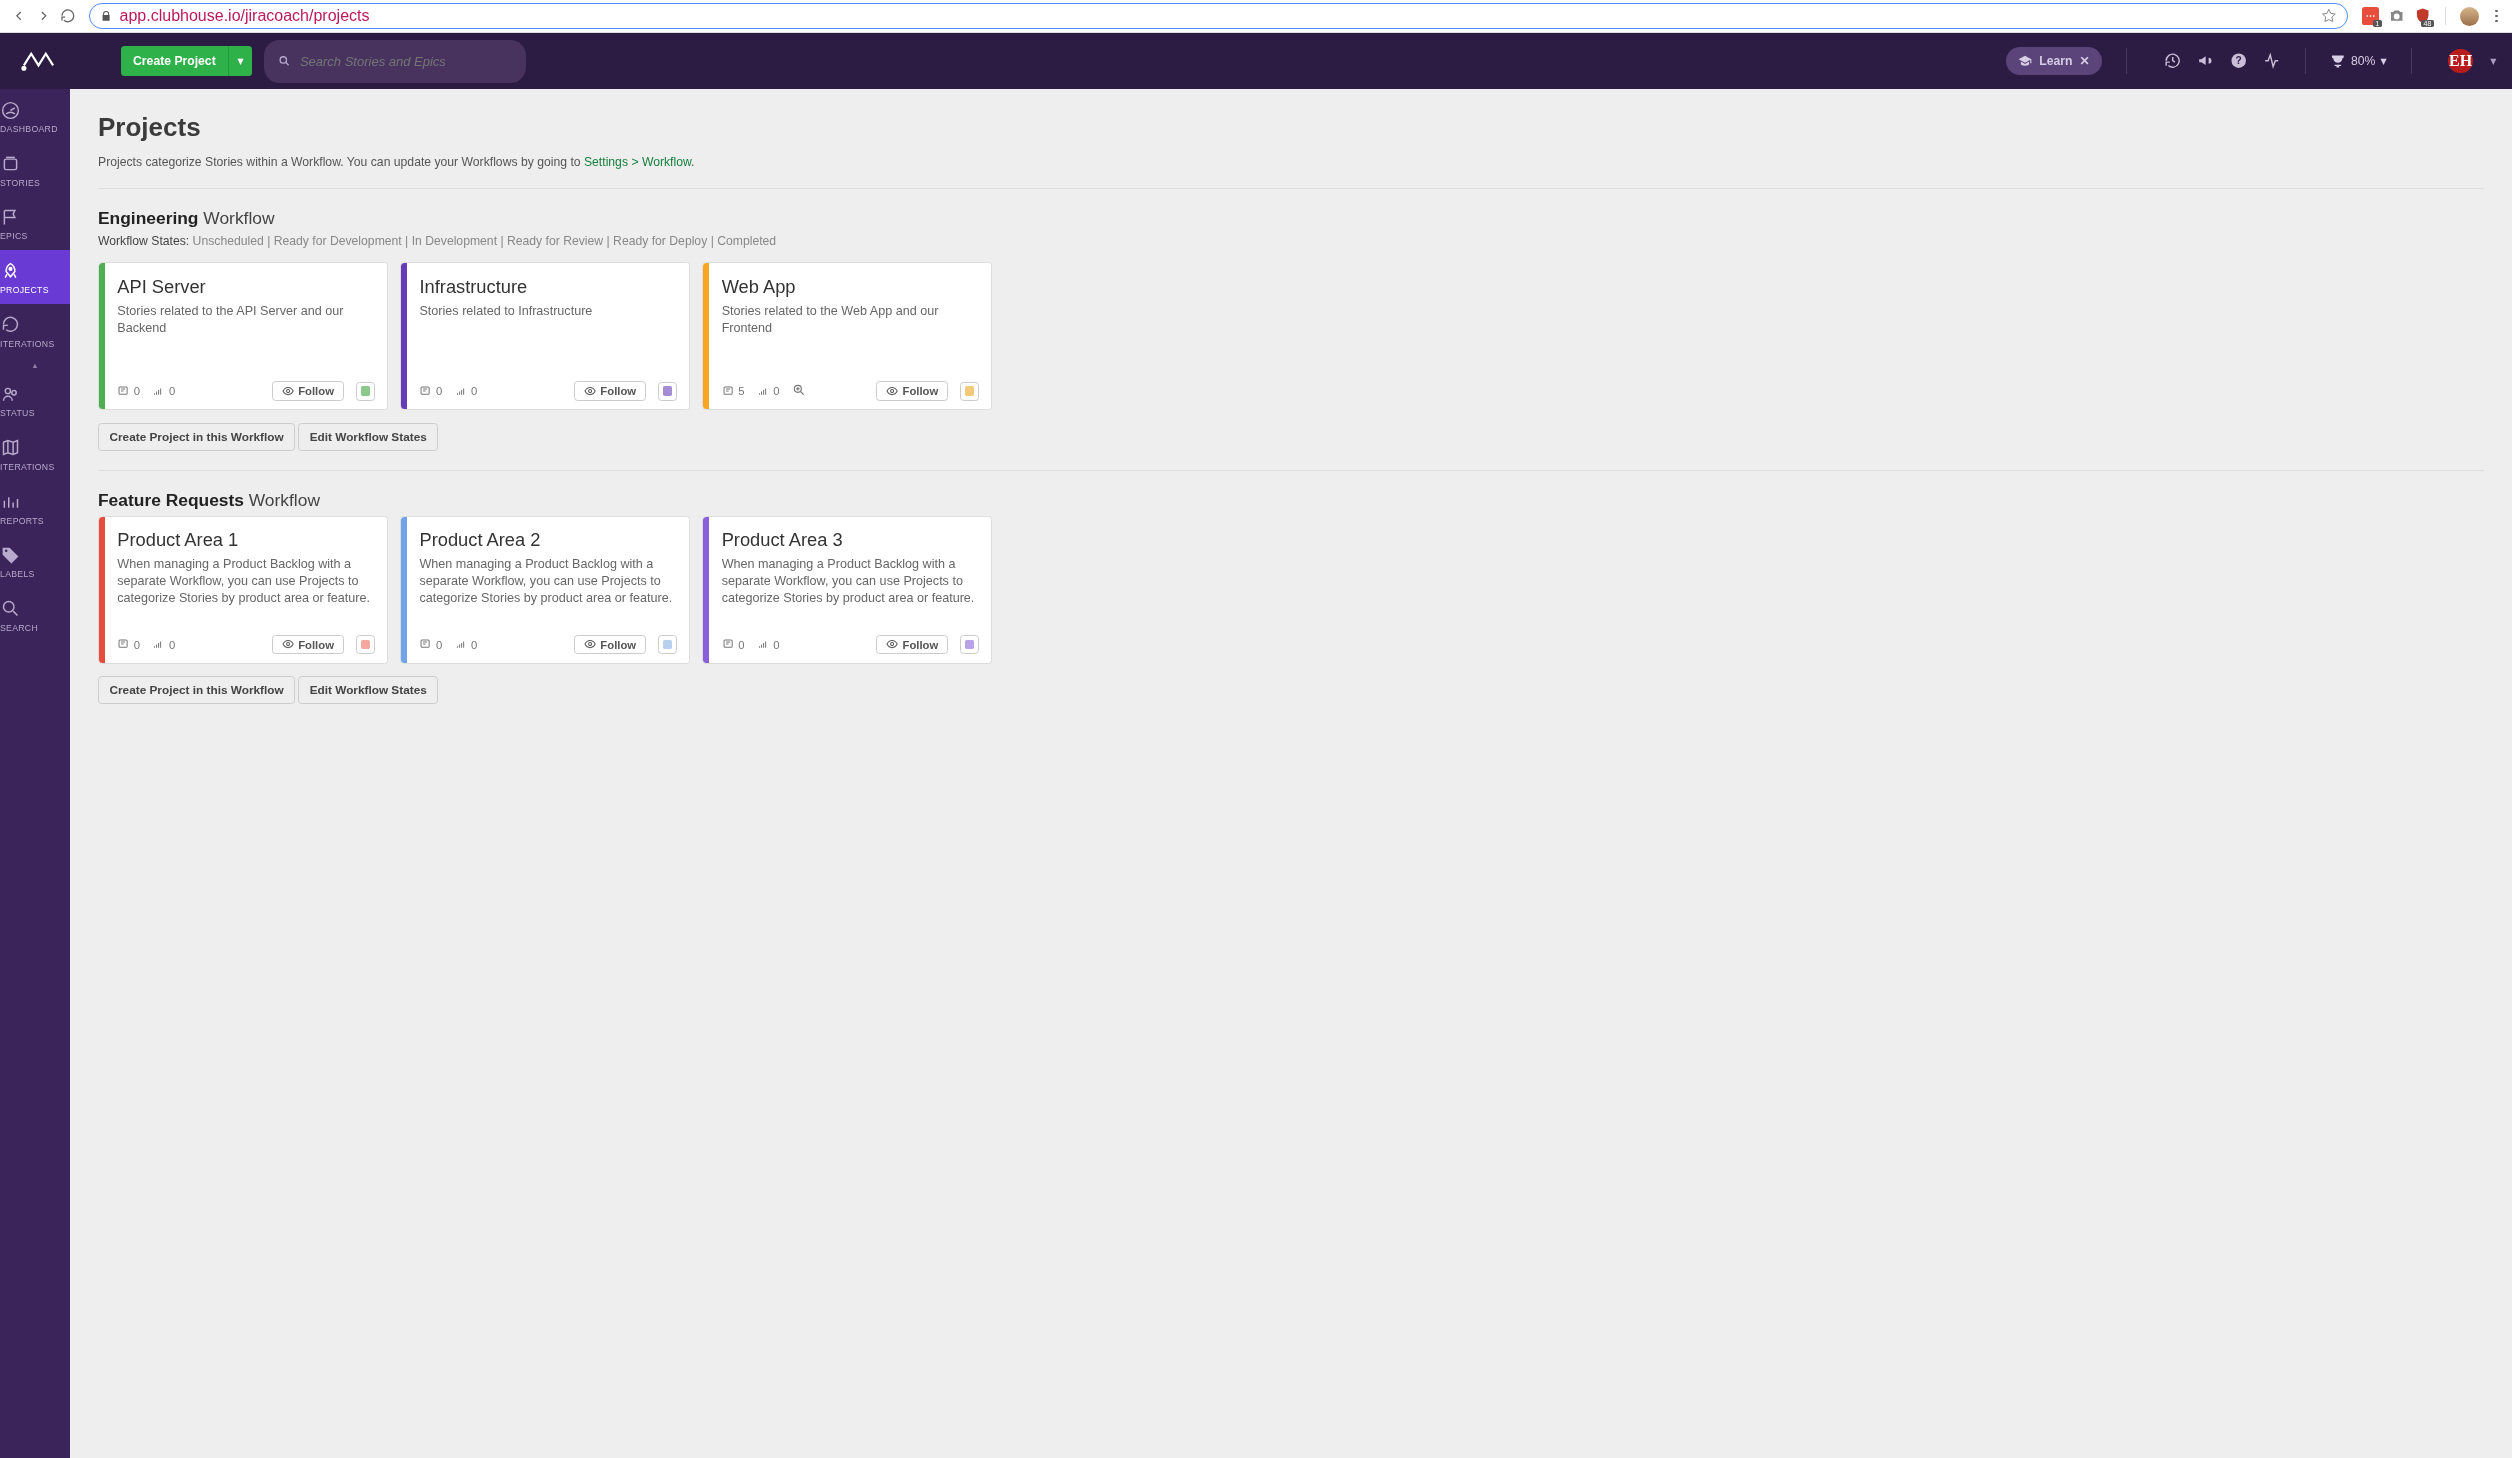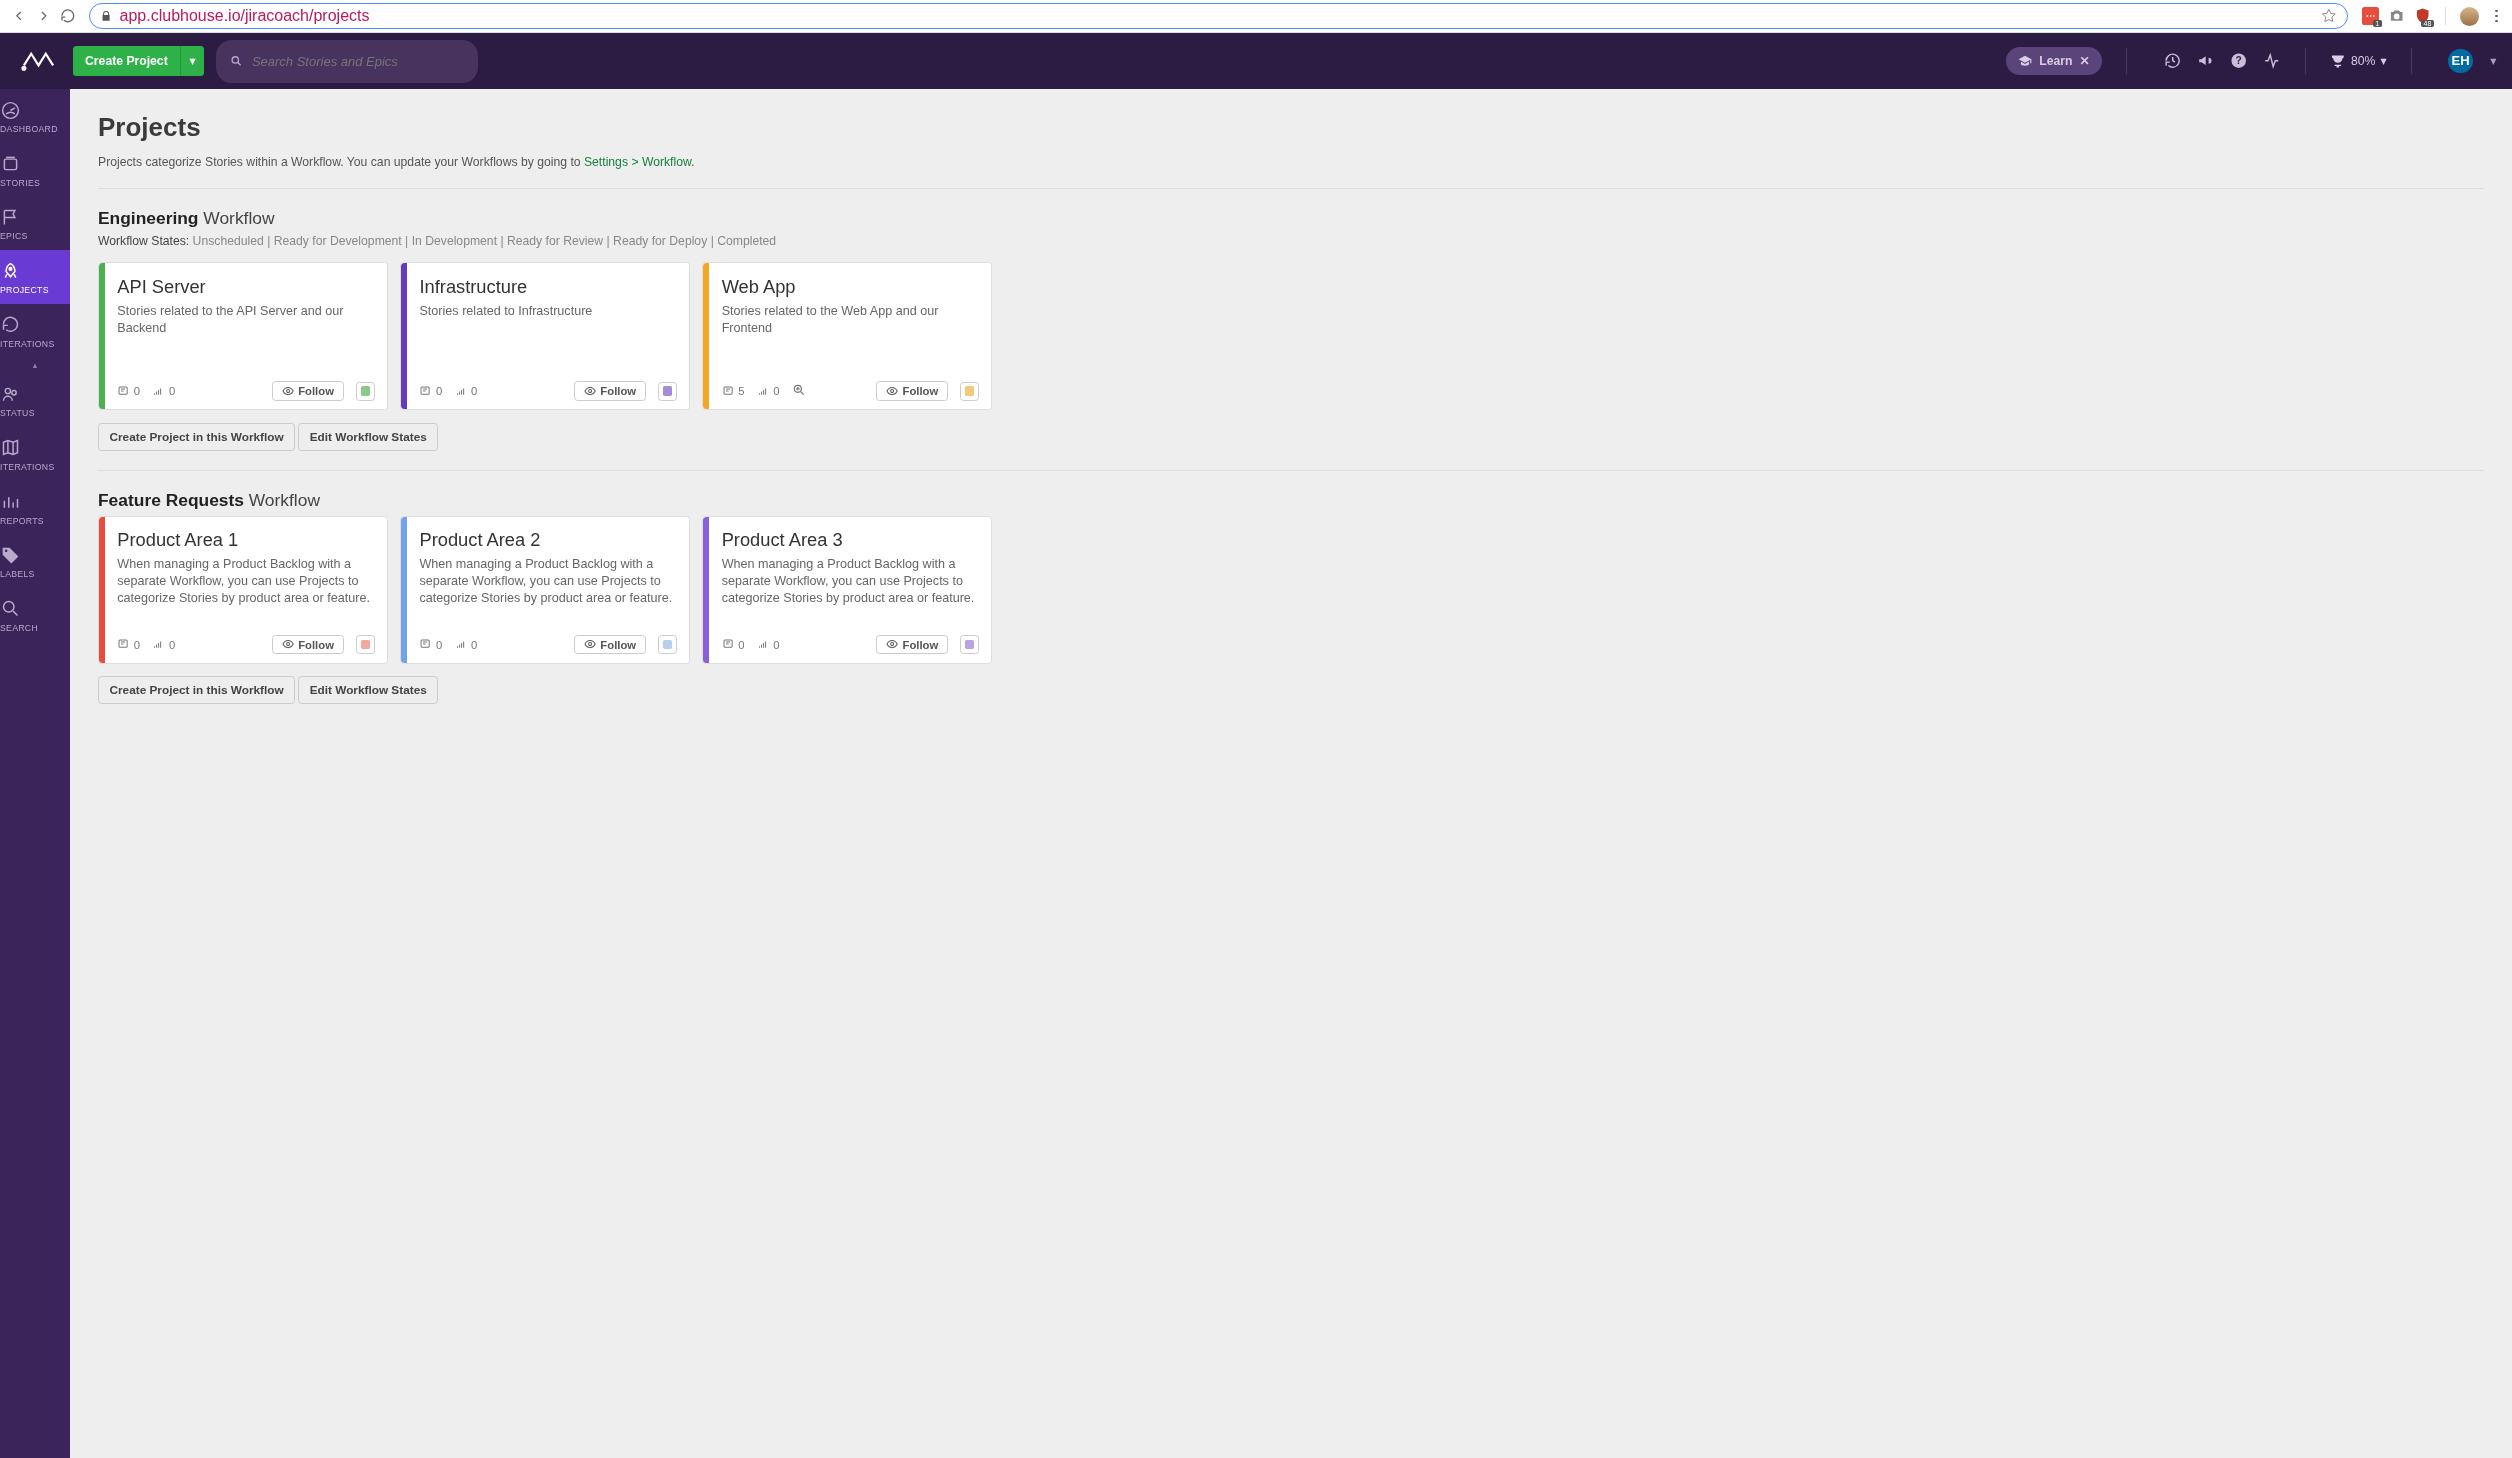--- a/index.html
+++ b/index.html
@@ -21,33 +21,33 @@
 .avatar-sm { width: 19px; height: 19px; border-radius: 50%; background: linear-gradient(#d7b68b,#9b6f4a); }
 .dots3 { display: flex; flex-direction: column; gap: 2.6px; width: 17.4px; align-items: center; }
 .dots3 span { width: 2.6px; height: 2.6px; background: #666; border-radius: 50%; }
 .chrome-sep { width: 0.9px; height: 17.4px; background: #ddd; margin: 0 5.2px; }
 
 
 .app-header { height: 56px; background: #2c1c43; display: flex; align-items: center; padding: 0 15.7px; gap: 12.2px; }
 .logo-box { width: 45px; display: flex; justify-content: center; }
 .logo-box svg { width: 35px; height: 26px; color: #fff; }
 .create-btn { display: flex; height: 30px; }
-.create-btn .label { background: #2fb14a; color: #fff; font-weight: 600; padding: 0 12.2px; display: flex; align-items: center; border-radius: 3.5px 0 0 3.5px; cursor: pointer; }
+.create-btn .label { background: #2fb14a; color: #fff; font-weight: 600; padding: 0 12.2px; display: flex; align-items: center; border-radius: 3.5px 0 0 3.5px; cursor: pointer; margin-left: 48px; }
 .create-btn .caret { background: #2fb14a; color: #fff; width: 24.4px; display: flex; align-items: center; justify-content: center; border-radius: 0 3.5px 3.5px 0; border-left: 0.9px solid rgba(0,0,0,.15); cursor: pointer; }
 .search-box { flex: 0 1 262px; height: 43px; background: #48335f; border-radius: 15.7px; display: flex; align-items: center; padding: 0 14px; color: #b9a9cc; }
 .search-box svg { width: 14px; height: 14px; margin-right: 8.7px; }
 .search-box input { background: transparent; border: 0; outline: 0; color: #b9a9cc; font-style: italic; font-size: 13px; width: 100%; }
 .hdr-spacer { flex: 1; }
 .learn-pill { background: #5a447a; color: #d8cee6; height: 28px; border-radius: 14px; display: flex; align-items: center; padding: 0 12.2px; gap: 7px; font-weight: 600; cursor: pointer; }
 .hdr-icons { display: flex; align-items: center; gap: 15.7px; color: #c9bdd9; margin-left: 12.2px; }
 .hdr-icons svg { width: 17.4px; height: 17.4px; cursor: pointer; }
 .hdr-sep { width: 0.9px; height: 26px; background: #4a3763; margin: 0 12.2px; }
 .trophy-seg { display: flex; align-items: center; color: #d8cee6; gap: 5.2px; cursor: pointer; }
 .trophy-seg svg { width: 15.7px; height: 15.7px; }
-.user-chip { width: 24.4px; height: 24.4px; border-radius: 50%; background: #0369a1; color: #fff; display: flex; align-items: center; justify-content: center; font-size: 13px; font-weight: 600; margin-left: 12.2px; }
+.user-chip { width: 24.4px; height: 24.4px; border-radius: 50%; background: #b91c1c; color: #fff; display: flex; align-items: center; justify-content: center; font-size: 16px; font-weight: 600; margin-left: 12.2px; font-family: Liberation Serif, serif; }
 .user-caret { color: #ac9ac3; margin-left: 5.2px; cursor: pointer; }
 
 
 .app-body { display: flex; height: calc(100vh - 33px - 56px); }
 .sidebar { width: 70px; background: #3a2459; display: flex; flex-direction: column; align-items: stretch; overflow-y: auto; }
 .side-item { display: flex; flex-direction: column; align-items: flex-start; padding: 10.5px 0 8.7px; color: #b8a9cd; cursor: pointer; font-size: 8.7px; letter-spacing: 0.3px; }
 .side-item svg { width: 21px; height: 21px; margin-bottom: 3.5px; }
 .side-item.active { background: #6a3bd4; color: #fff; }
 .side-collapse { height: 15.7px; display: flex; align-items: center; justify-content: center; color: #8f7fa8; font-size: 8.7px; }
 

